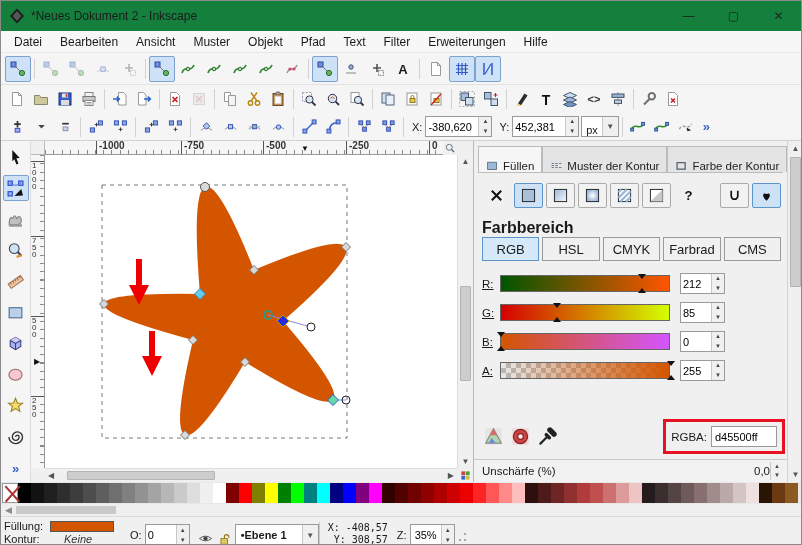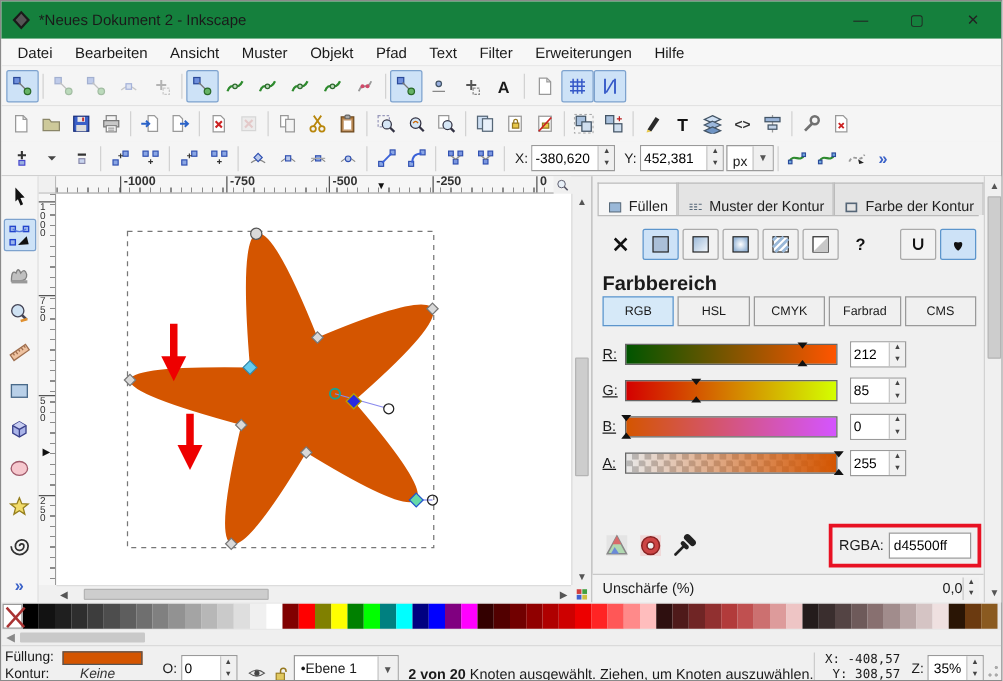--- a/index.html
+++ b/index.html
@@ -67,21 +67,21 @@
   .ptabs{position:absolute;left:4px;top:5px;right:20px;height:27px;display:flex;border-bottom:1px solid #bbb;}
   .ptab{display:flex;align-items:flex-end;gap:4px;padding:0 7px;font-size:11.5px;border:1px solid #bbb;border-bottom:none;background:#e4e4e4;color:#222;white-space:nowrap;}
   .ptab.active{background:#f6f6f6;font-weight:normal;}
   .fillstyles{position:absolute;left:8px;top:40px;right:22px;height:28px;display:flex;align-items:center;gap:3px;}
   .fsbtn{width:29px;height:25px;border:1px solid #aaa;border-radius:2px;background:#f2f2f2;display:flex;align-items:center;justify-content:center;}
   .fsbtn.plain{border-color:transparent;background:transparent;}
   .fsbtn.active{background:#cde2f7;border-color:#5c95cc;}
   .fs-spacer{flex:1;}
   .section-title{position:absolute;left:8px;top:78px;font-weight:bold;font-size:16px;}
   .cstabs{position:absolute;left:8px;top:96px;right:22px;height:24px;display:flex;gap:3px;}
-  .csbtn{flex:1;border:1px solid #9a9a9a;border-radius:0;background:#f0f0f0;font-size:10px;display:flex;align-items:center;justify-content:center;}
+  .csbtn{flex:1;border:1px solid #9a9a9a;border-radius:0;background:#f0f0f0;font-size:13px;display:flex;align-items:center;justify-content:center;}
   .csbtn.active{background:#d6e9f8;border-color:#5c95cc;}
   #sliders{position:absolute;left:8px;top:130px;right:22px;}
   .srow{display:flex;align-items:center;height:25px;margin-bottom:4px;}
   .slabel{width:18px;font-size:11.5px;text-decoration:underline;}
   .sbar{position:relative;width:170px;height:17px;border:1px solid #666;}
   .sthumb{position:absolute;top:-1px;bottom:-1px;width:9px;margin-left:-5px;}
   .sthumb:before,.sthumb:after{content:"";position:absolute;left:50%;transform:translateX(-50%);border:4px solid transparent;}
   .sthumb:before{top:-1px;border-top:5px solid #111;}
   .sthumb:after{bottom:-1px;border-bottom:5px solid #111;}
   .sspin{margin-left:10px;}
@@ -102,21 +102,21 @@
   #palette-thumb{width:100px;height:8px;background:#c9c9c9;border-radius:1px;}
   
   #statusbar{position:absolute;left:0;top:515px;width:100%;height:30px;background:#f0f0f0;border-top:1px solid #dadada;display:flex;align-items:flex-end;font-size:11px;}
   .fs-block{display:flex;flex-direction:column;justify-content:center;margin-left:3px;width:122px;flex:0 0 auto;line-height:13px;}
   .fs-row{display:flex;align-items:center;}
   .fs-row .lab{width:46px;}
   .fill-swatch{width:64px;height:11px;background:#d45500;border:1px solid #555;}
   .stroke-val{font-style:italic;color:#333;padding-left:14px;}
   .o-group{display:flex;align-items:center;margin-left:4px;flex:0 0 auto;}
   .status-icons{display:flex;align-items:center;gap:4px;margin-left:8px;flex:0 0 auto;}
-  .layer-dd{display:flex;align-items:center;border:1px solid #9a9a9a;background:#fff;height:22px;padding-left:5px;margin-left:4px;width:84px;flex:0 0 auto;font-weight:normal;font-size:11px;}
+  .layer-dd{display:flex;align-items:center;border:1px solid #9a9a9a;background:#fff;height:22px;padding-left:5px;margin-left:4px;width:84px;flex:0 0 auto;font-weight:bold;font-size:11px;}
   .status-msg{margin-left:8px;white-space:nowrap;overflow:hidden;flex:1;font-size:11.5px;}
   .xy-block{flex:0 0 auto;border-left:1px solid #ccc;padding:0 6px 0 8px;font-family:"DejaVu Sans Mono",monospace;font-size:10px;line-height:12px;text-align:right;}
   .z-group{display:flex;align-items:center;flex:0 0 auto;margin-right:2px;}
   .grip{width:12px;height:100%;background:
      radial-gradient(circle at 3px 23px,#aaa 1px,transparent 1.6px),
      radial-gradient(circle at 8px 23px,#aaa 1px,transparent 1.6px),
      radial-gradient(circle at 8px 17px,#aaa 1px,transparent 1.6px);flex:0 0 auto;}
   svg{display:block;}
 </style>
 </head>
@@ -1056,23 +1056,20 @@
           <svg viewBox="0 0 16 16" width="14" height="14">
             <rect x="4.5" y="7.5" width="7.5" height="6.5" fill="#e0c860" stroke="#96781e"></rect>
             <path d="M8.5 7.5 V5.5 a2.5 2.5 0 0 1 5 0 V6.5" fill="none" stroke="#96781e" stroke-width="1.4"></path>
           </svg>
         </span>
     </div>
     <div class="layer-dd">
       <span>•Ebene 1</span>
       <span class="dd-arrow" style="margin-left:auto;height:20px;">▼</span>
     </div>
-    <div class="status-msg">
-      <b>2 von 20</b><span> Knoten ausgewählt. Ziehen, um Knoten auszuwählen.</span>
-    </div>
     <div class="xy-block">
       <div><span>X:</span> <span>-408,57</span></div>
       <div><span>Y:</span>  <span>308,57</span></div>
     </div>
     <div class="z-group">
       <span style="margin:0 3px;">Z:</span>
       <span class="spinbox" style="height:22px;">
         <input class="small" style="text-align: center;" value="35%">
         <span class="spin-arrows">
             <span>▲</span>

